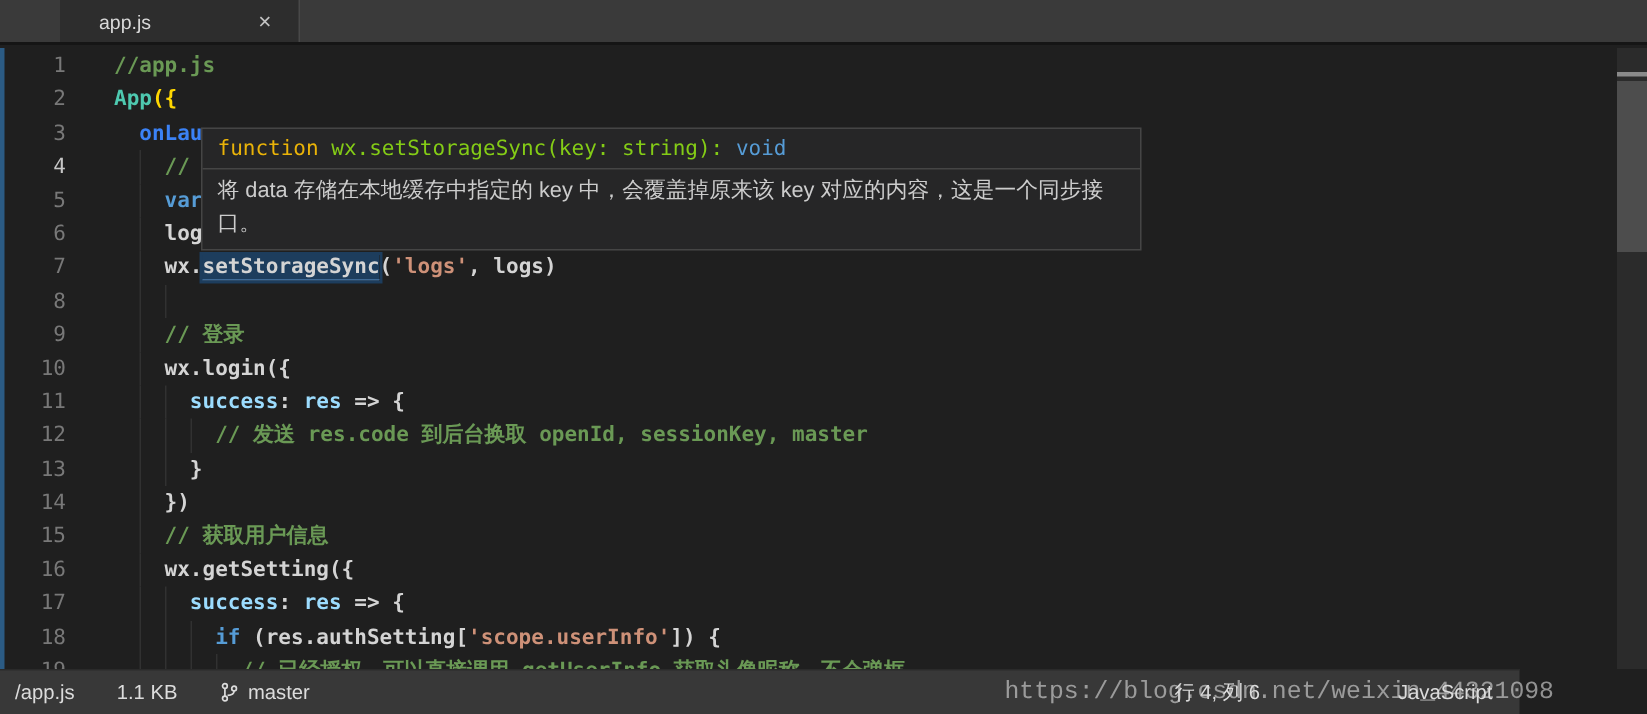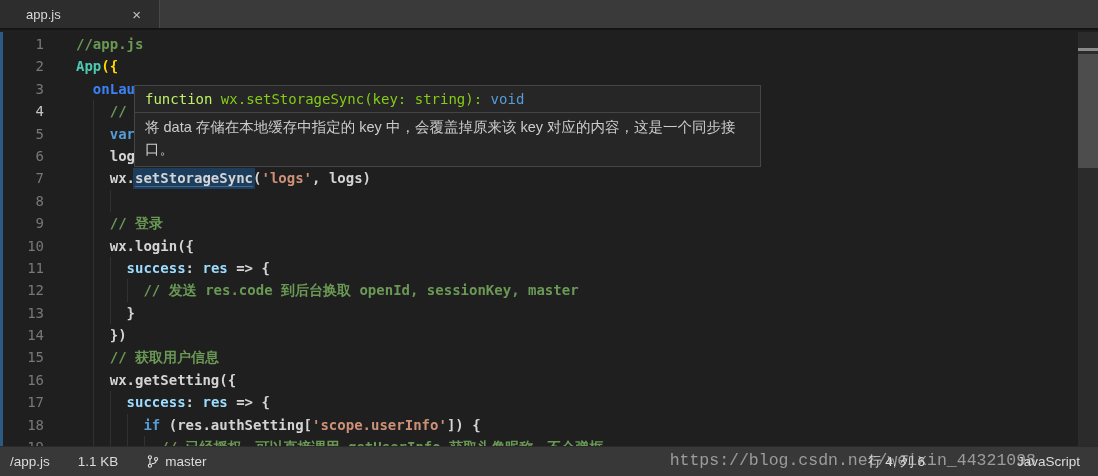--- a/index.html
+++ b/index.html
@@ -13,21 +13,21 @@
   
   .tab-bar {
     position:absolute; left:0; top:0; width:1098px; height:30px;
     background:#3a3a3a; border-bottom:2px solid #151515;
     display:flex; align-items:stretch;
   }
   .tab {
     width:160px; background:#2d2d2d; color:#d8d8d8;
     display:flex; align-items:center; justify-content:space-between;
     padding:0 14px 0 26px; font-size:13px;
-    border-right:1px solid #484848; cursor:pointer;
+    border-right:1px solid #484848; cursor:pointer;margin-left:40px;
   }
   .tab-close { color:#c2c2c2; font-size:15px; line-height:1; padding:2px 4px; cursor:pointer; }
 
   
   .editor {
     position:absolute; left:0; top:32px; right:0; bottom:30px;
     background:#1f1f1f; overflow:hidden;
   }
   .accent-strip { position:absolute; left:0; top:0; bottom:0; width:3px; background:#2b5b84; }
   .code-lines { position:absolute; left:0; top:1px; right:20px; }
@@ -58,21 +58,21 @@
     padding:4px 10px; font-family:"DejaVu Sans Mono","DejaVu Sans", monospace;
     font-size:14px; line-height:18px; white-space:pre;
   }
   .tooltip-divider { height:1px; background:#454545; }
   .tooltip-doc {
     padding:3px 10px 6px; font-size:14.5px; line-height:22px; color:#cccccc;
   }
 
   
   .status-bar {
-    position:absolute; left:0; bottom:0; width:1098px; height:30px;
+    position:absolute; left:0; bottom:0; width:1013px; height:30px;
     background:#383838; border-top:1px solid #2a2a2a;
     display:flex; align-items:center; padding:0 10px;
     font-size:13.5px; color:#dcdcdc; z-index:20;
   }
   .status-left { display:flex; align-items:center; gap:28px; }
   .status-right { margin-left:auto; display:flex; align-items:center; gap:92px; padding-right:8px; }
   .status-item { display:flex; align-items:center; gap:5px; cursor:pointer; }
   .branch-icon svg { display:block; }
 
   
@@ -114,21 +114,21 @@
       <div class="code-line"><span class="indent-guide" style="left: 93px;"></span><span class="indent-guide" style="left: 110px;"></span><span class="indent-guide" style="left: 127px;"></span><span class="line-number">18</span><span class="line-code"><span style="color: rgb(212, 212, 212);">        </span><span style="color: rgb(86, 156, 214);">if</span><span style="color: rgb(212, 212, 212);"> (res.authSetting[</span><span style="color: rgb(206, 145, 120);">'scope.userInfo'</span><span style="color: rgb(212, 212, 212);">]) {</span></span></div>
       <div class="code-line"><span class="indent-guide" style="left: 93px;"></span><span class="indent-guide" style="left: 110px;"></span><span class="indent-guide" style="left: 127px;"></span><span class="indent-guide" style="left: 144px;"></span><span class="line-number">19</span><span class="line-code"><span style="color: rgb(106, 153, 85);">          // 已经授权，可以直接调用 getUserInfo 获取头像昵称，不会弹框</span></span></div>
     </div>
   <div class="scrollbar">
     <div class="scroll-marker"></div>
     <div class="scroll-thumb"></div>
   </div>
 </div>
 
 <div class="tooltip">
-  <div class="tooltip-signature"><span style="color: #bef264;">function</span><span style="color: #84cc16;"> wx.setStorageSync(key: string): </span><span style="color: rgb(86, 156, 214);">void</span></div>
+  <div class="tooltip-signature"><span style="color: #eab308;">function</span><span style="color: #84cc16;"> wx.setStorageSync(key: string): </span><span style="color: rgb(86, 156, 214);">void</span></div>
   <div class="tooltip-divider"></div>
   <div class="tooltip-doc">将 data 存储在本地缓存中指定的 key 中，会覆盖掉原来该 key 对应的内容，这是一个同步接口。</div>
 </div>
 
 <div class="status-bar">
   <div class="status-left">
     <span class="status-item">/app.js</span>
     <span class="status-item">1.1 KB</span>
     <span class="status-item">
       <span class="branch-icon">

